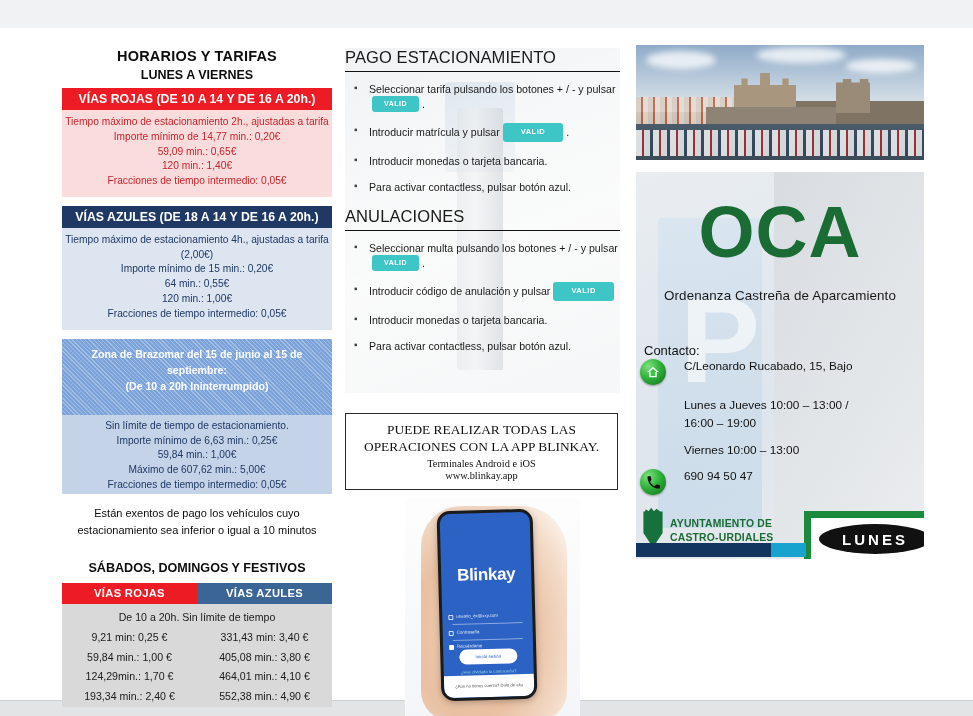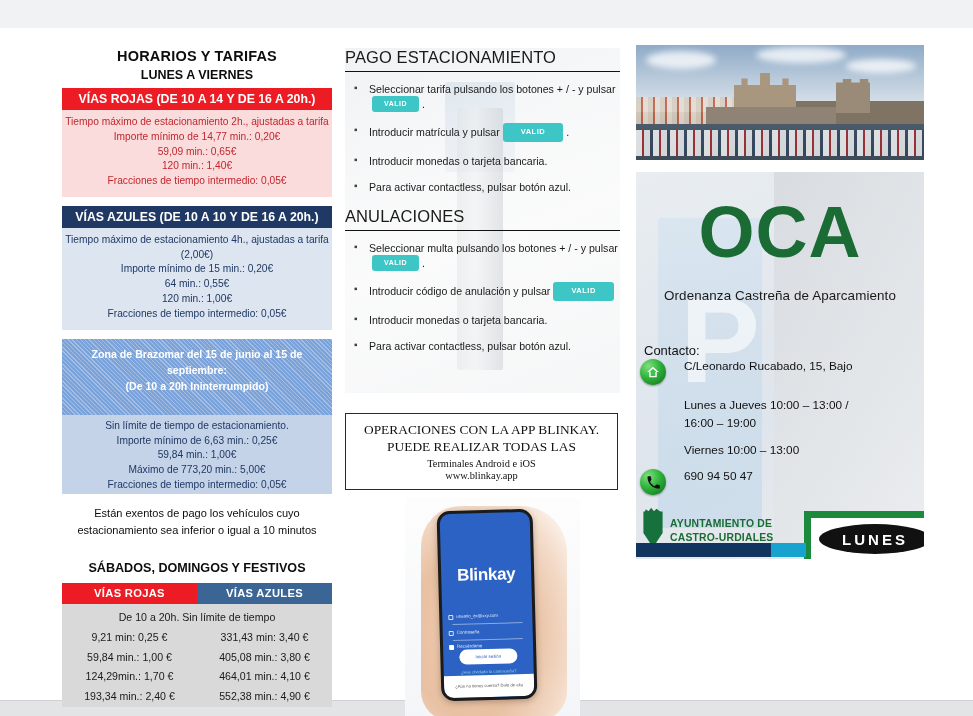--- a/index.html
+++ b/index.html
@@ -275,42 +275,42 @@
         <div class="tariff-body red">
           <p>Tiempo máximo de estacionamiento 2h., ajustadas a tarifa</p>
           <p>Importe mínimo de 14,77 min.: 0,20€</p>
           <p>59,09 min.: 0,65€</p>
           <p>120 min.: 1,40€</p>
           <p>Fracciones de tiempo intermedio: 0,05€</p>
         </div>
       </div>
 
       <div class="tariff-block">
-        <div class="tariff-head navy">VÍAS AZULES (DE 10 A 10 Y DE 16 A 20h.)</div>
+        <div class="tariff-head navy">VÍAS AZULES (DE 18 A 14 Y DE 16 A 20h.)</div>
         <div class="tariff-body blue">
           <p>Tiempo máximo de estacionamiento 4h., ajustadas a tarifa</p>
           <p>(2,00€)</p>
           <p>Importe mínimo de 15 min.: 0,20€</p>
           <p>64 min.: 0,55€</p>
           <p>120 min.: 1,00€</p>
           <p>Fracciones de tiempo intermedio: 0,05€</p>
         </div>
       </div>
 
       <div class="braz-block">
         <div class="braz-head">
           <p>Zona de Brazomar del 15 de junio al 15 de</p>
           <p>septiembre:</p>
           <p>(De 10 a 20h Ininterrumpido)</p>
         </div>
         <div class="braz-body">
           <p>Sin límite de tiempo de estacionamiento.</p>
           <p>Importe mínimo de 6,63 min.: 0,25€</p>
           <p>59,84 min.: 1,00€</p>
-          <p>Máximo de 773,20 min.: 5,00€</p>
+          <p>Máximo de 607,62 min.: 5,00€</p>
           <p>Fracciones de tiempo intermedio: 0,05€</p>
         </div>
       </div>
 
       <div class="exempt">
         <div>Están exentos de pago los vehículos cuyo</div>
         <div>estacionamiento sea inferior o igual a 10 minutos</div>
       </div>
 
       <div class="title-weekend">SÁBADOS, DOMINGOS Y FESTIVOS</div>
@@ -381,22 +381,22 @@
             <span>Introducir monedas o tarjeta bancaria.</span>
           </li>
           <li>
             <span>Para activar contactless, pulsar botón azul.</span>
           </li>
         </ul>
       </div>
     </div>
 
     <div class="blinkay-box">
+      <div class="b1">PUEDE REALIZAR TODAS LAS</div>
       <div class="b1">OPERACIONES CON LA APP BLINKAY.</div>
-      <div class="b1">PUEDE REALIZAR TODAS LAS</div>
       <div class="b2">Terminales Android e iOS</div>
       <div class="b3">www.blinkay.app</div>
     </div>
 
     <div class="phone-photo">
       <div class="hand-bg"></div>
       <div class="hand"></div>
       <div class="phone">
         <div class="phone-screen">
           <div class="ph-logo">Blinkay</div>

